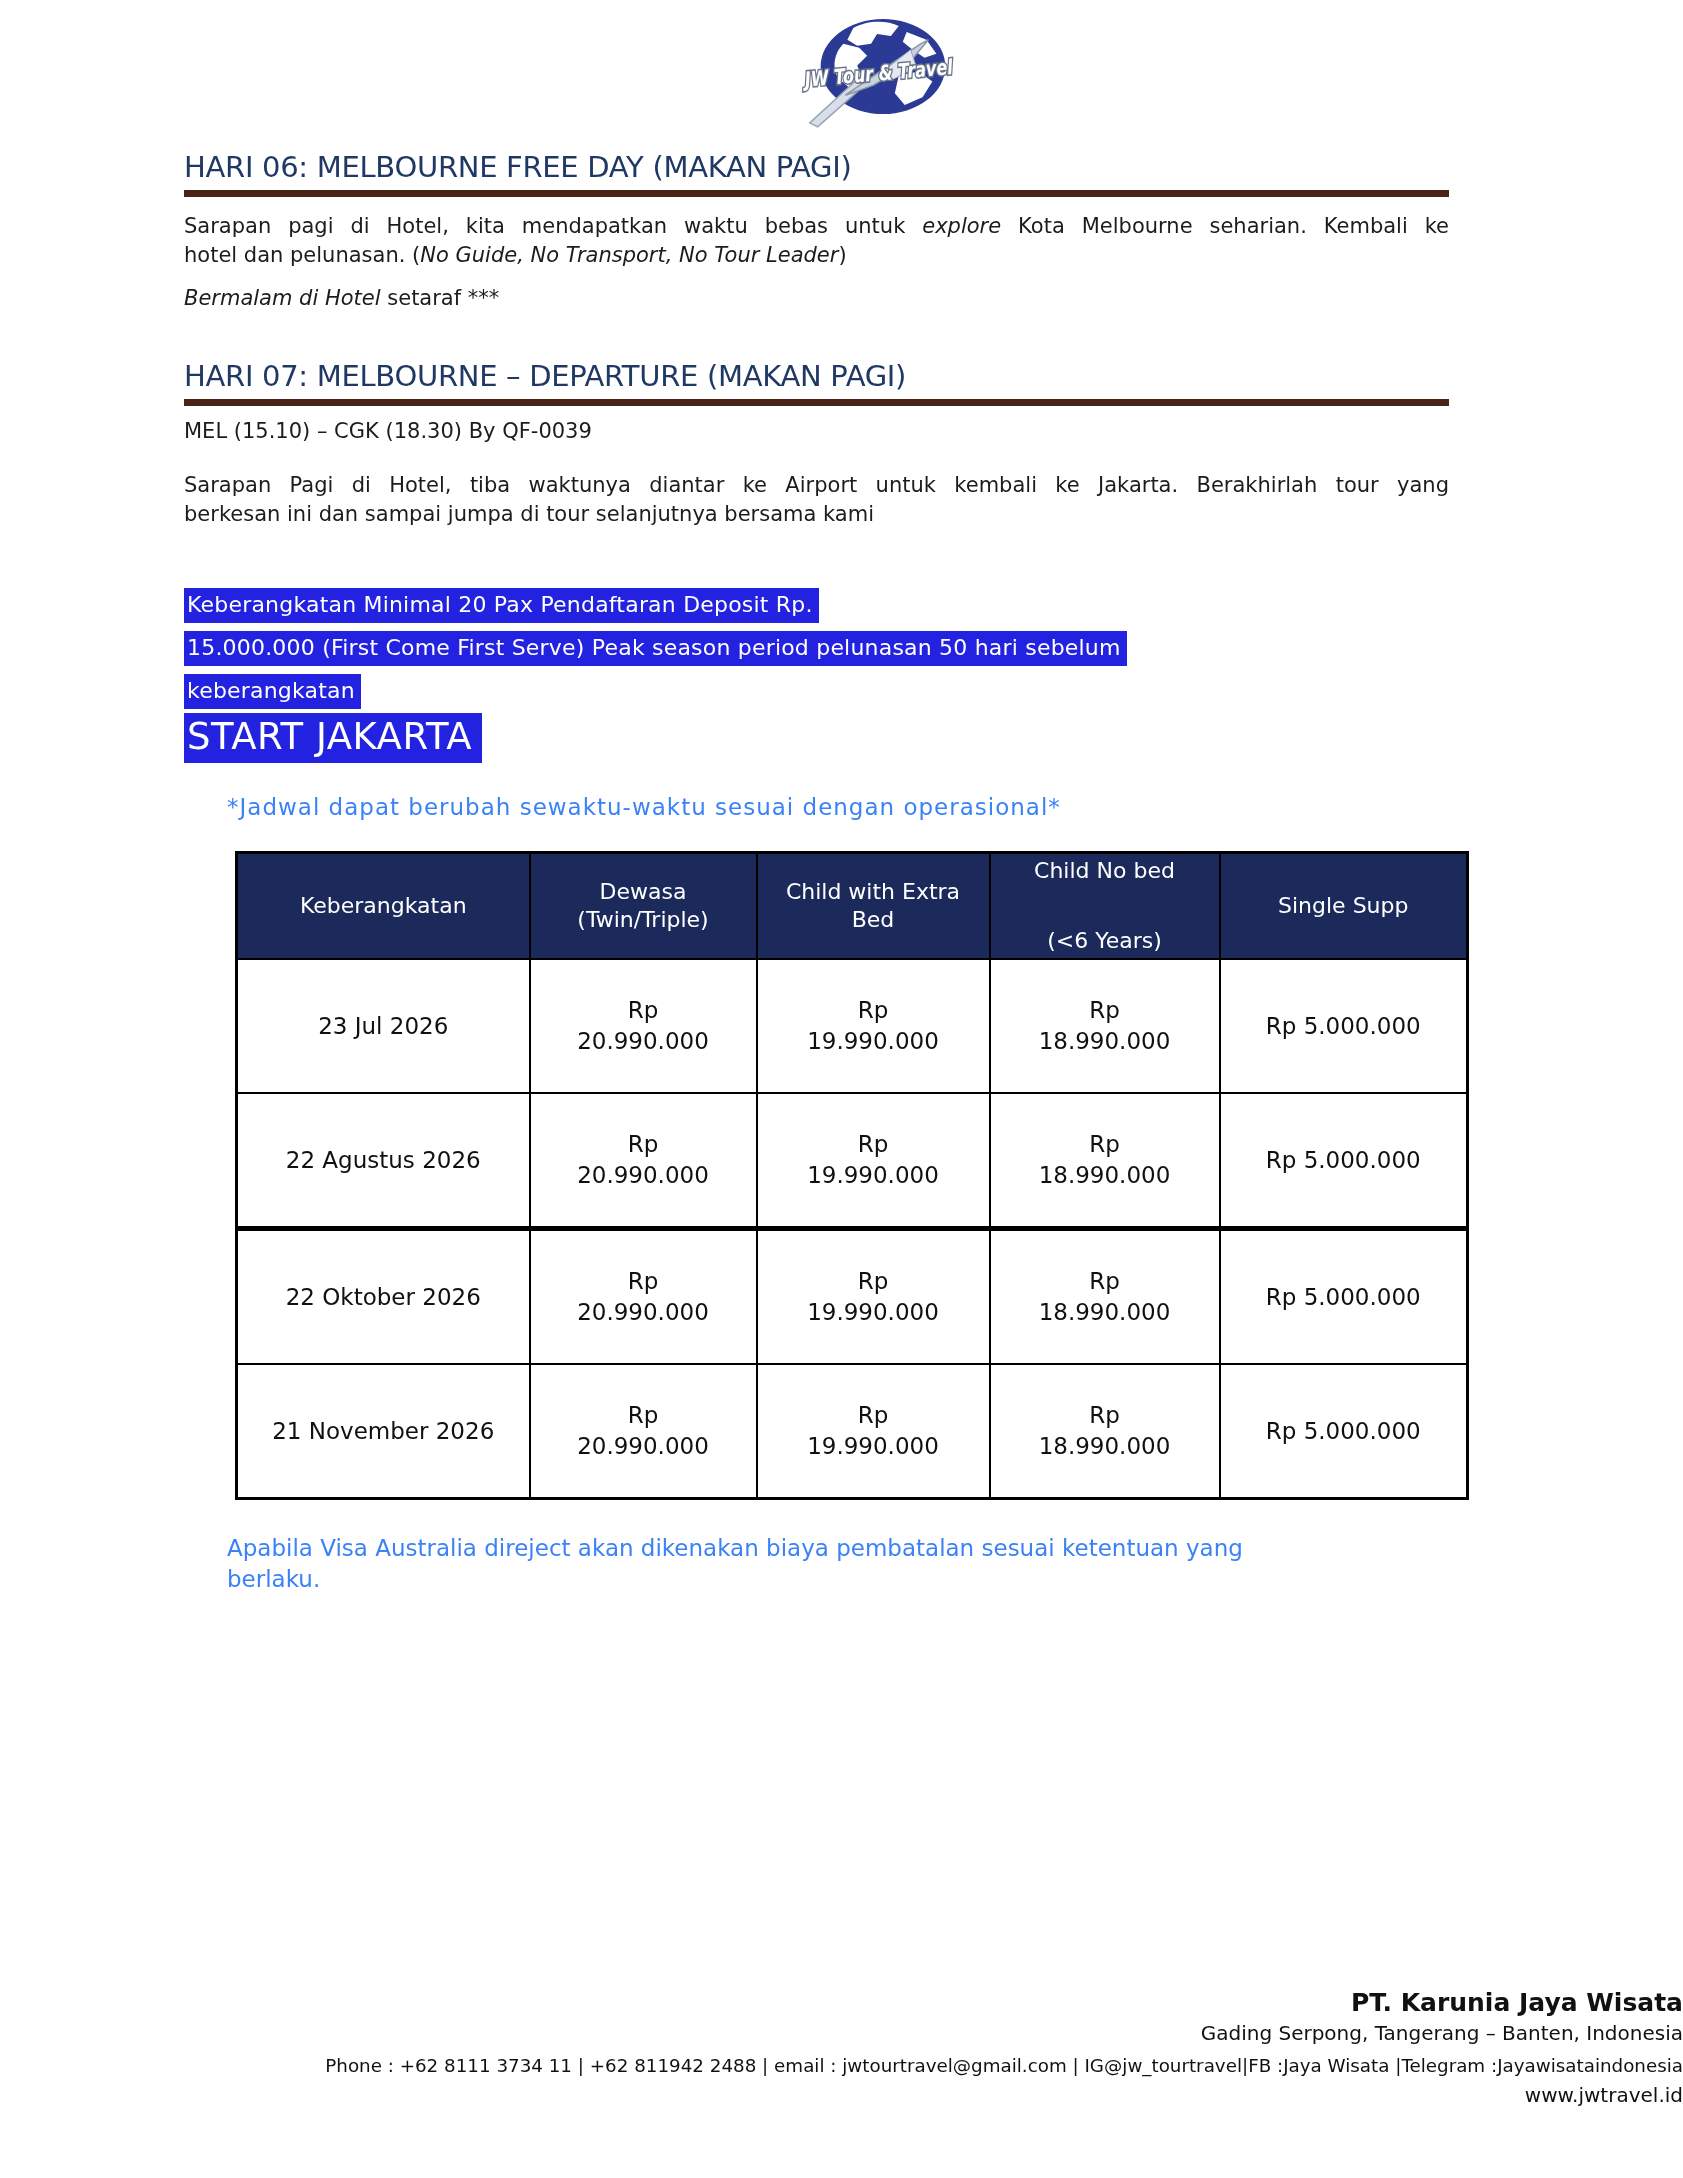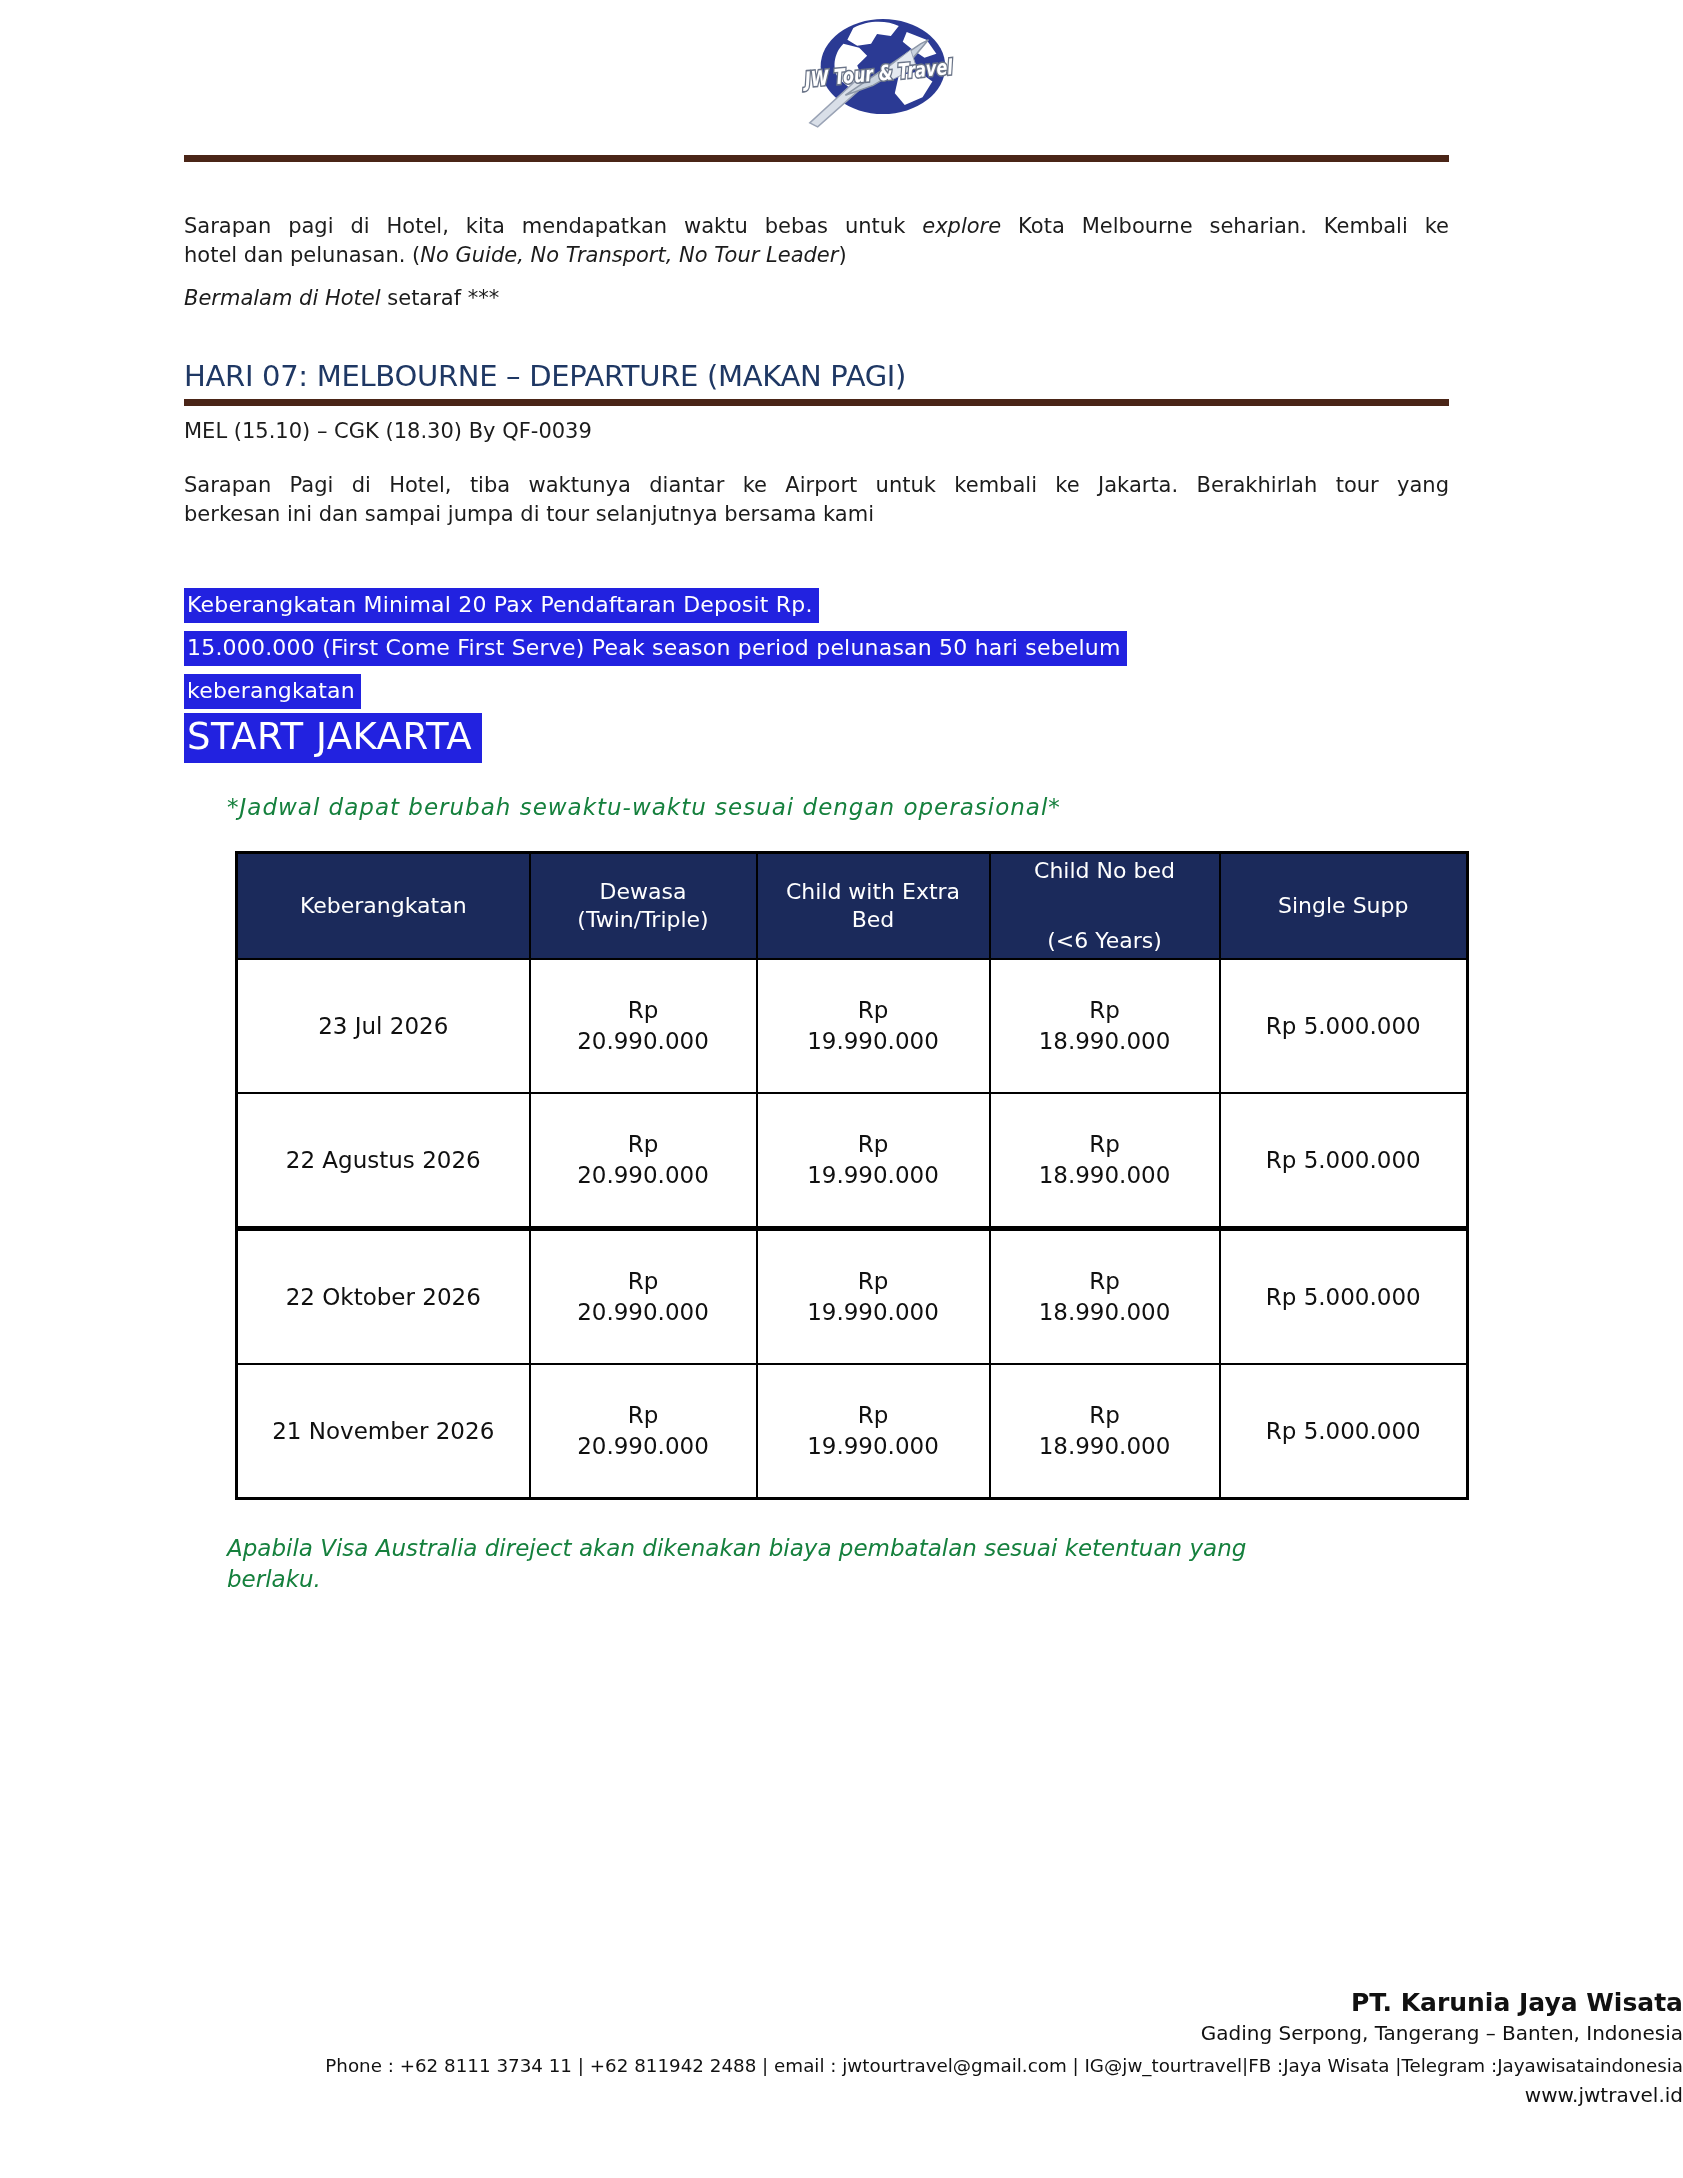--- a/index.html
+++ b/index.html
@@ -46,21 +46,21 @@
   }
   .start-line {
     left:184px;
     display:table;
     background:#2222E0; color:#FFFFFF;
     font-size:37px; line-height:44px;
     padding:2px 10px 4px 3px;
     letter-spacing:0.5px;
   }
 
-  .note { font-style:italic; color:#15803d; }
+  .note { color:#3b82f6; }
   .schedule-note { left:227px; width:1188px; font-size:23px; line-height:30px; letter-spacing:1px; }
   .visa-note { left:227px; width:1079px; font-size:23px; line-height:31px; }
 
   
   .tbl-wrap { top:851px; left:235px; }
   table.price {
     border-collapse:collapse;
     table-layout:fixed;
     width:1231px;
     border:3px solid #000;
@@ -108,20 +108,21 @@
       <polygon points="22,114 30,118 84,70 72,68" fill="#D9DFE8" stroke="#9AA3B5" stroke-width="1.5"></polygon>
 
       <polygon points="58,86 134,34 142,30 120,56 86,76" fill="#C9D2DE" stroke="#8C96A6" stroke-width="1.5"></polygon>
       <polygon points="96,62 124,40 130,58 106,70" fill="#E4E9F0" stroke="#9AA3B5" stroke-width="1"></polygon>
 
       <text x="92" y="71" text-anchor="middle" textLength="150" lengthAdjust="spacingAndGlyphs" font-family="DejaVu Sans, sans-serif" font-size="21" font-style="italic" font-weight="bold" fill="#ffffff" stroke="#6A7488" stroke-width="3.2" paint-order="stroke" transform="rotate(-5 92 66)">JW Tour &amp; Travel</text>
     </svg>
   </div>
 
   <div class="abs sec-heading" style="top:150px;">
+    <div class="ht">HARI 06: MELBOURNE FREE DAY (MAKAN PAGI)</div>
     <div class="rule"></div>
   </div>
 
   <div class="abs para" style="top:212px;">
     <div class="just"><span>Sarapan pagi di Hotel, kita mendapatkan waktu bebas untuk </span><span class="ital">explore</span><span> Kota Melbourne seharian. Kembali ke</span></div>
     <div><span>hotel dan pelunasan. (</span><span class="ital">No Guide, No Transport, No Tour Leader</span><span>)</span></div>
   </div>
 
   <div class="abs para" style="top:284px;">
     <span class="ital">Bermalam di Hotel</span><span> setaraf ***</span>

